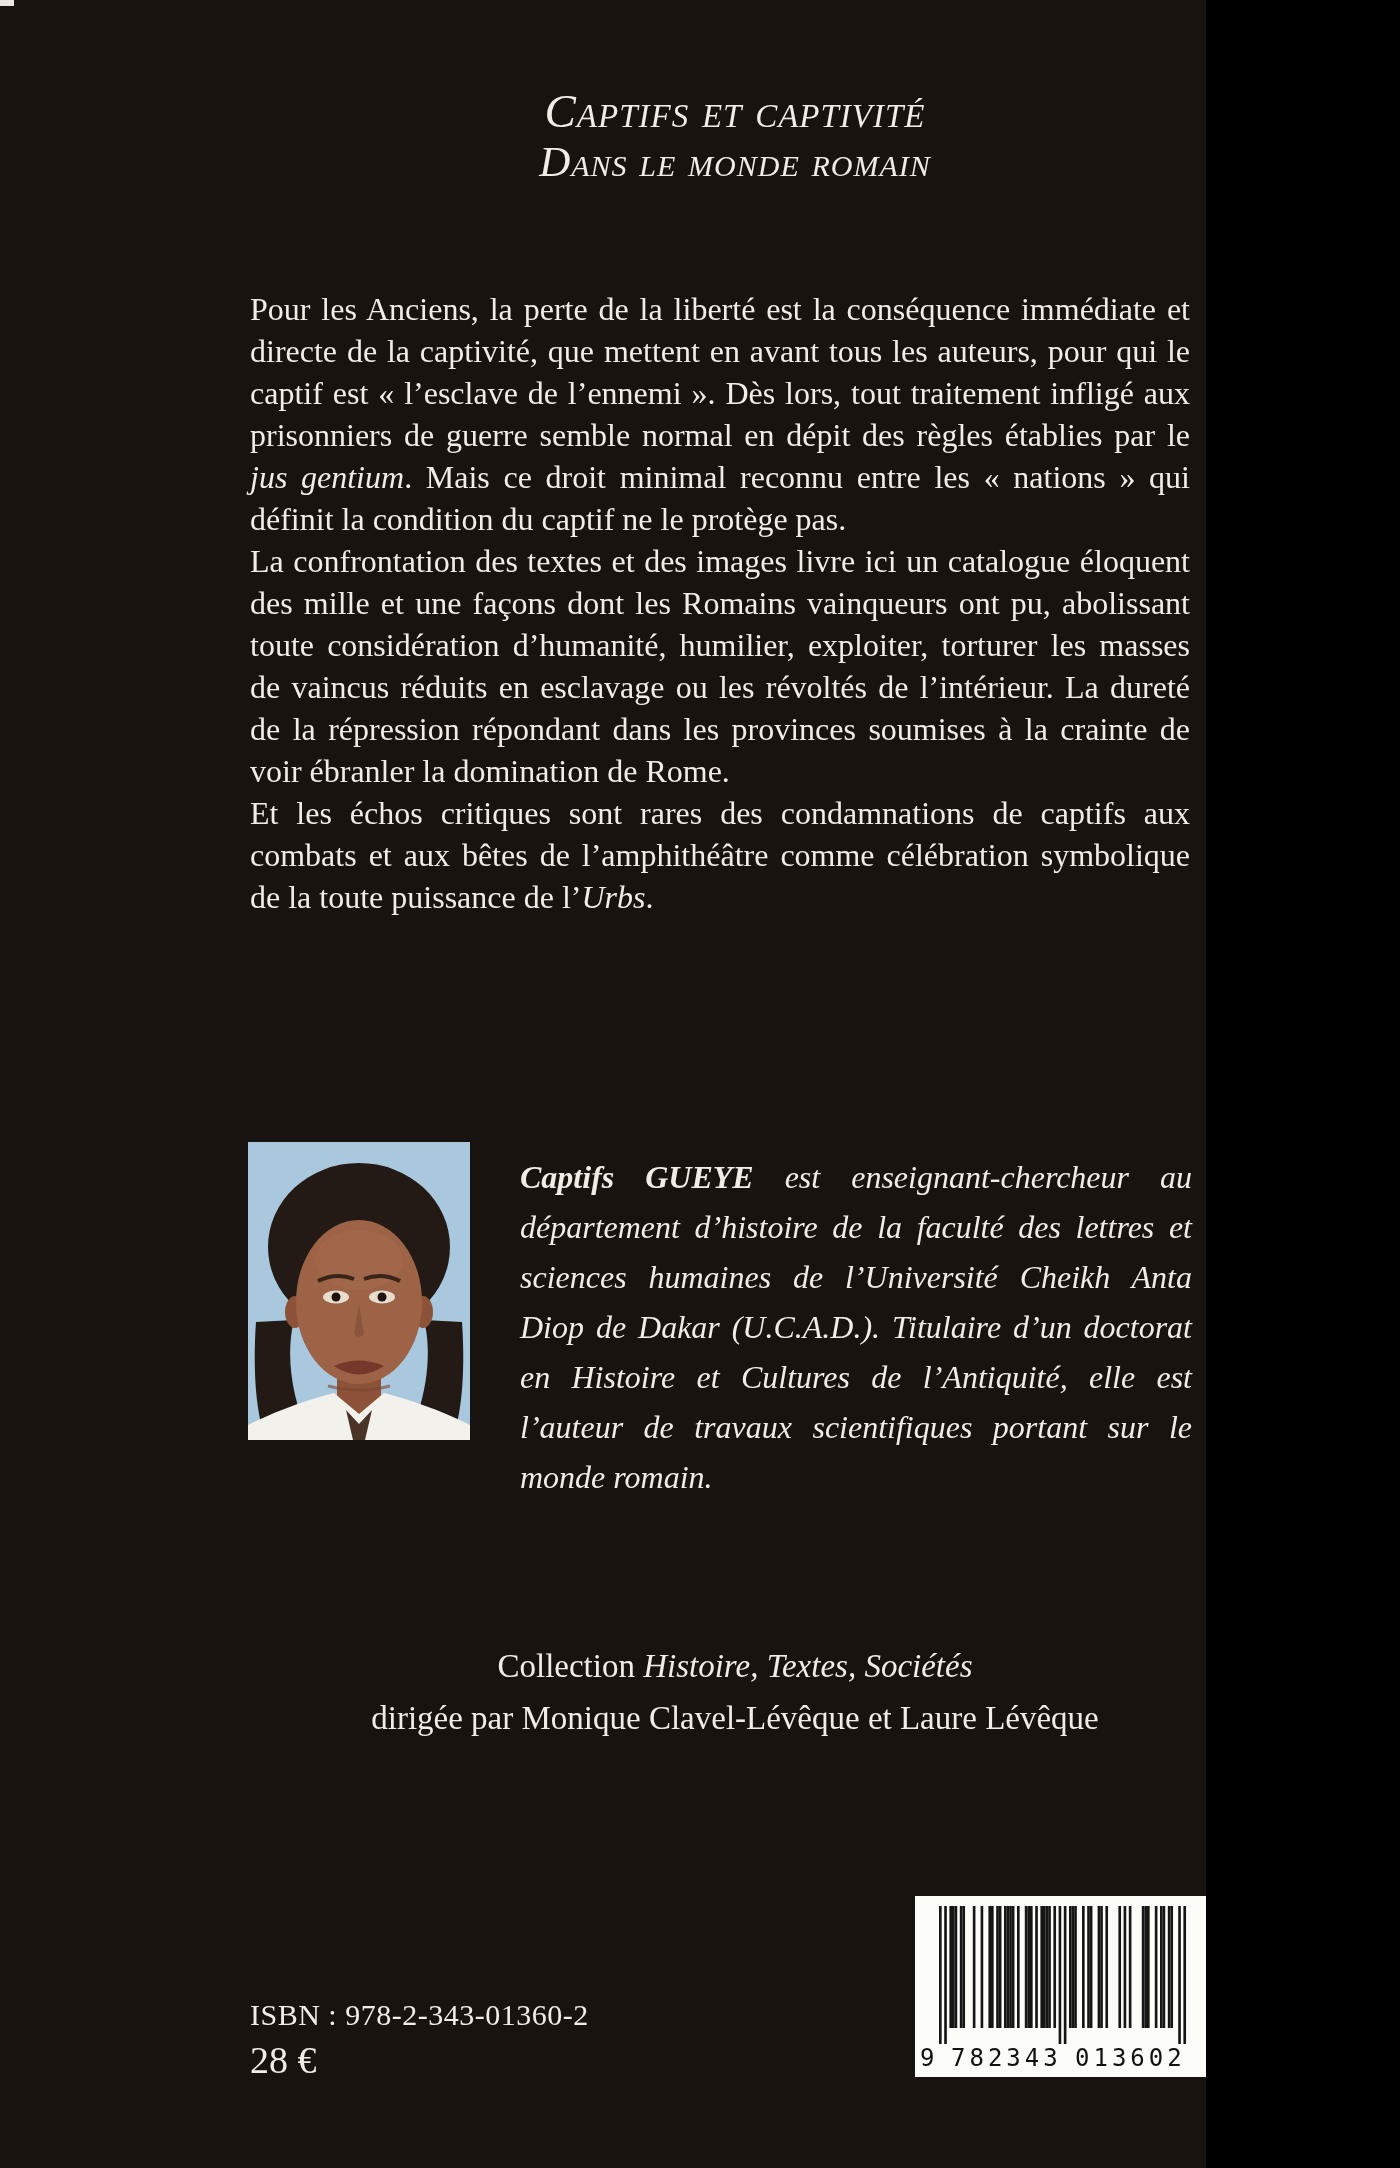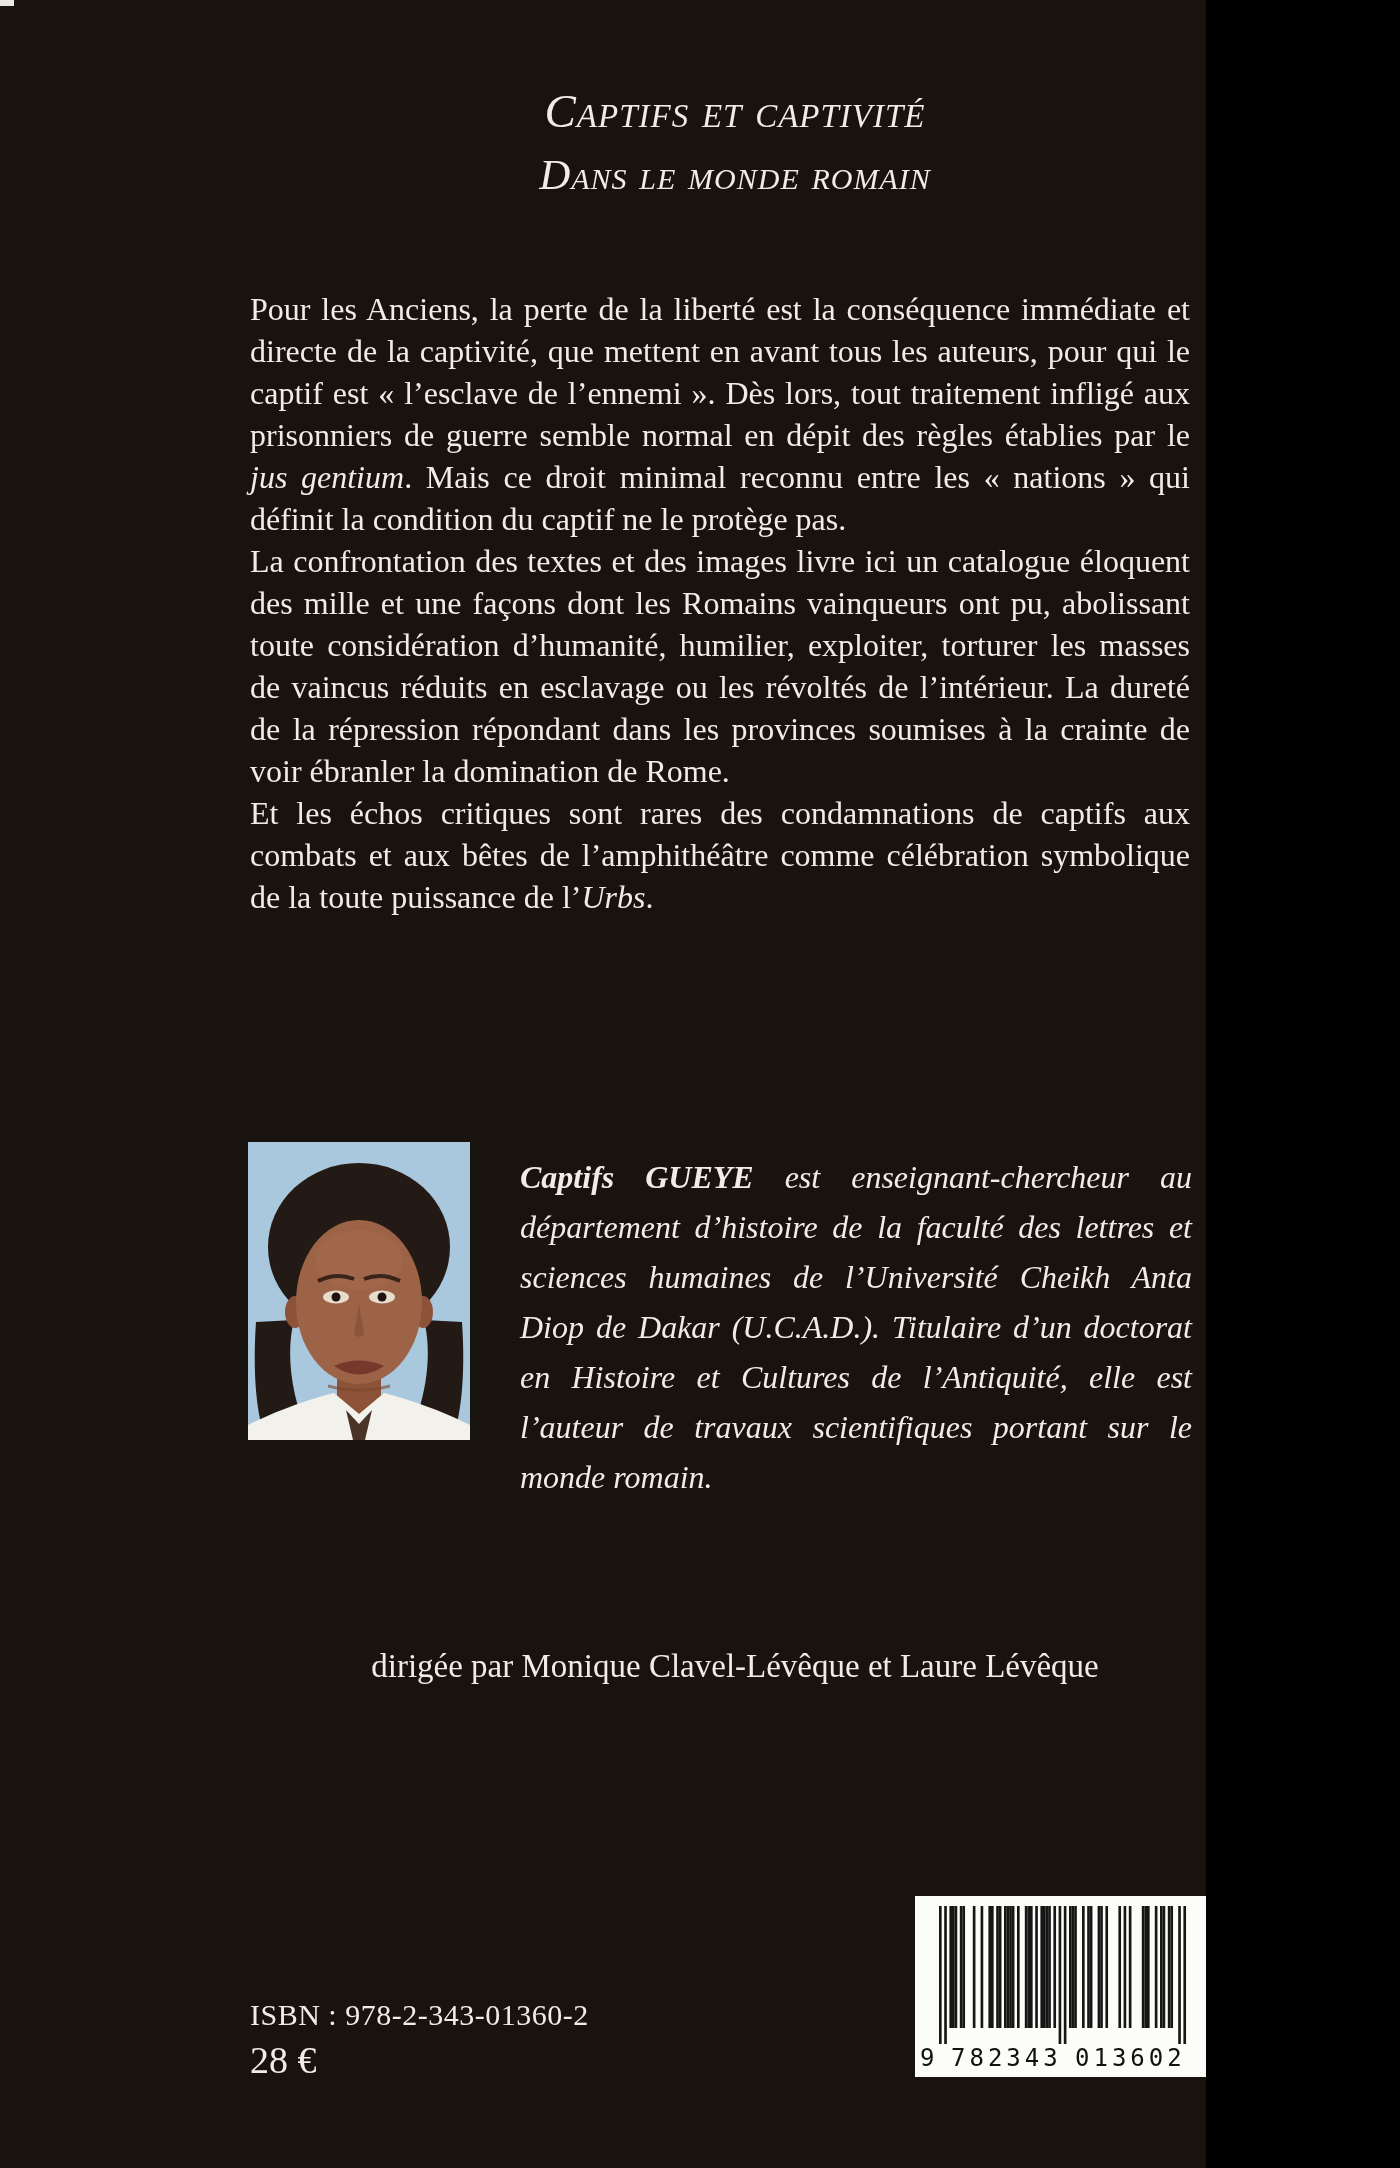--- a/index.html
+++ b/index.html
@@ -4,21 +4,21 @@
 <style>
   html,body{margin:0;padding:0;background:#000;}
   .page{
     position:relative;width:1206px;height:2168px;overflow:hidden;
     background:#191310;color:#f1ede5;
     font-family:"Liberation Serif", serif;
   }
   .corner-artifact{position:absolute;left:0;top:0;width:14px;height:6px;background:#e9e7e2;}
   .title-block{position:absolute;left:225px;top:86px;width:1020px;text-align:center;}
   .title1{font-style:italic;font-variant:small-caps;font-size:47px;letter-spacing:1px;line-height:1.1;}
-  .title2{font-style:italic;font-variant:small-caps;font-size:43px;letter-spacing:1px;margin-top:13px;line-height:1.1;}
+  .title2{font-style:italic;font-variant:small-caps;font-size:43px;letter-spacing:1px;line-height:1.1;}
   .synopsis{position:absolute;left:250px;top:288px;width:940px;font-size:32px;line-height:42px;text-align:justify;}
   .synopsis p{margin:0;}
   .it{font-style:italic;}
   .bd{font-weight:bold;}
   .author-photo{position:absolute;left:248px;top:1142px;width:222px;height:298px;}
   .author-photo svg{display:block;}
   .author-bio{position:absolute;left:520px;top:1152px;width:672px;font-size:32px;line-height:50px;font-style:italic;text-align:justify;}
   .collection{position:absolute;left:215px;top:1640px;width:1040px;text-align:center;font-size:33px;line-height:52px;}
   .isbn{position:absolute;left:250px;top:1998px;font-size:30px;letter-spacing:0.5px;}
   .price{position:absolute;left:250px;top:2038px;font-size:38px;}
@@ -78,20 +78,21 @@
       <g>
         <path d="M0,298 L0,283 C30,268 62,257 86,251 L111,272 L136,251 C160,257 192,268 222,283 L222,298 Z" fill="#f3f1ec"></path>
         <path d="M98,268 L111,282 L124,268 L117,298 L105,298 Z" fill="#4a3428"></path>
       </g>
     </svg>
   </div>
 
   <div class="author-bio"><span class="bd">Captifs GUEYE</span><span> est enseignant-chercheur au département d’histoire de la faculté des lettres et sciences humaines de l’Université Cheikh Anta Diop de Dakar (U.C.A.D.). Titulaire d’un doctorat en Histoire et Cultures de l’Antiquité, elle est l’auteur de travaux scientifiques portant sur le monde romain.</span></div>
 
   <div class="collection">
+    <div><span>Collection </span><span class="it">Histoire, Textes, Sociétés</span></div>
     <div>dirigée par Monique Clavel-Lévêque et Laure Lévêque</div>
   </div>
 
   <div class="isbn">ISBN : 978-2-343-01360-2</div>
   <div class="price">28 €</div>
 
   <div class="barcode">
     <svg width="292" height="140" viewBox="0 0 292 140">
         <rect x="24.00" y="0" width="2.65" height="138"></rect>
         <rect x="29.20" y="0" width="2.65" height="138"></rect>

